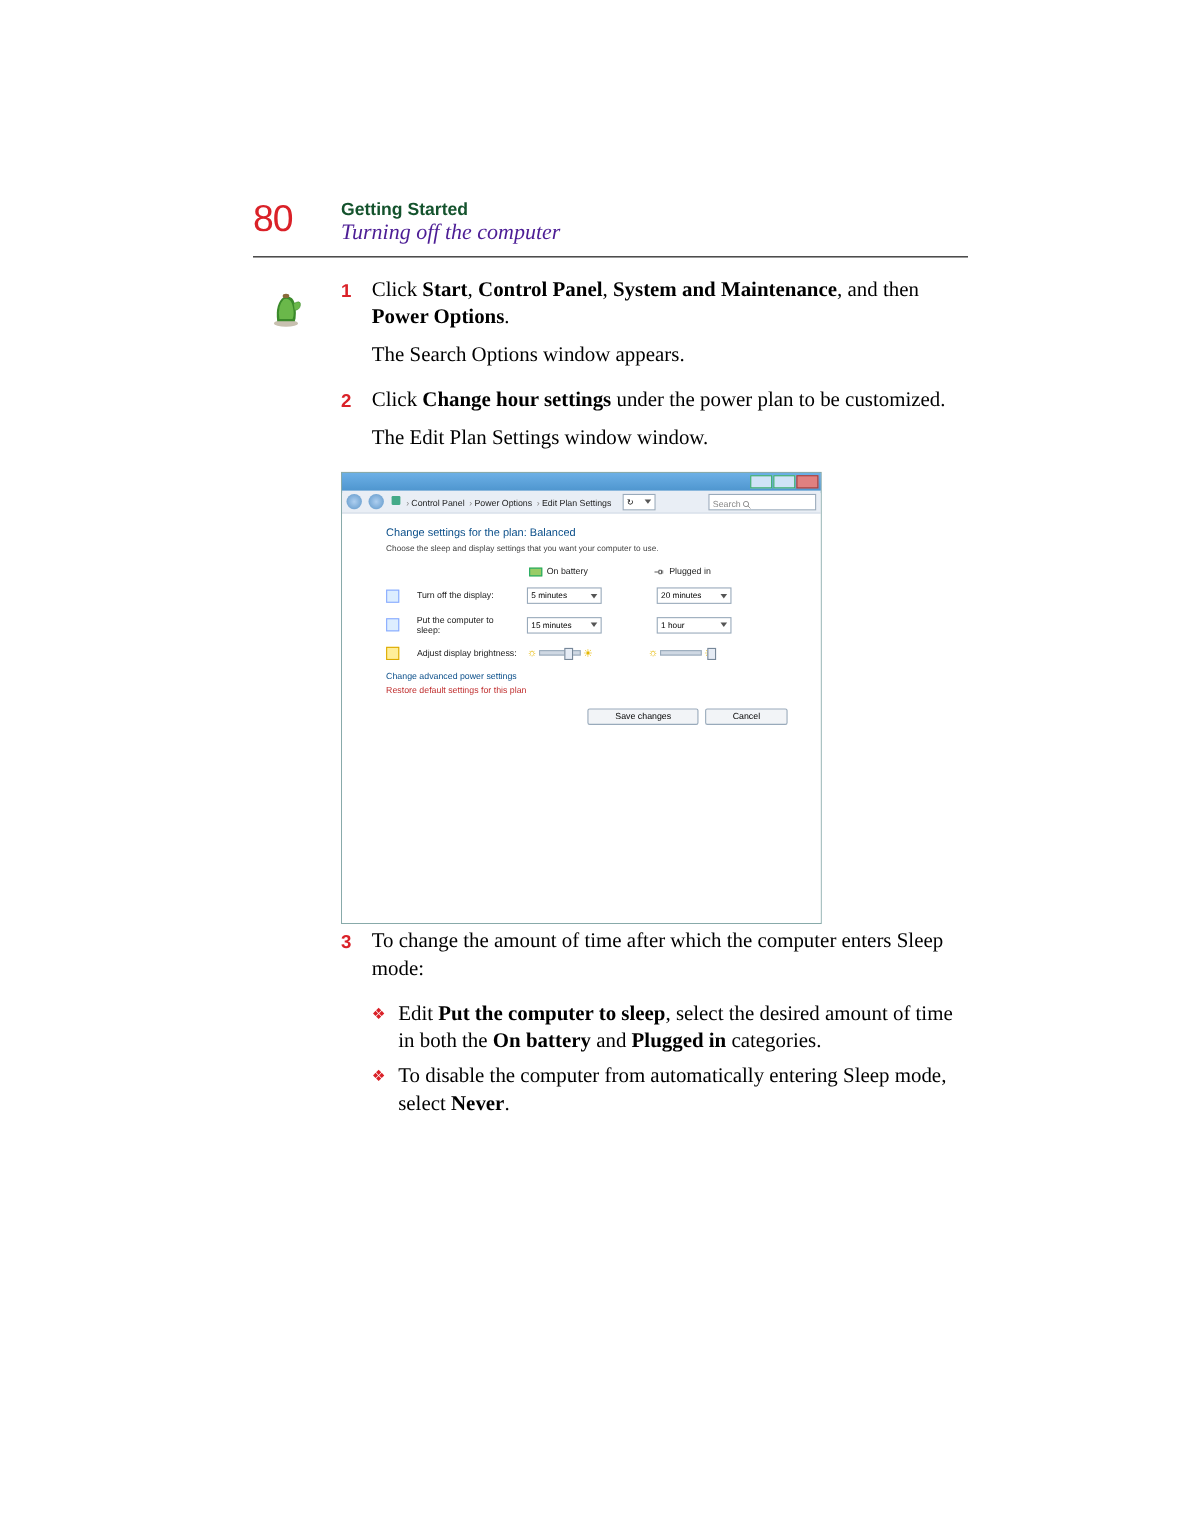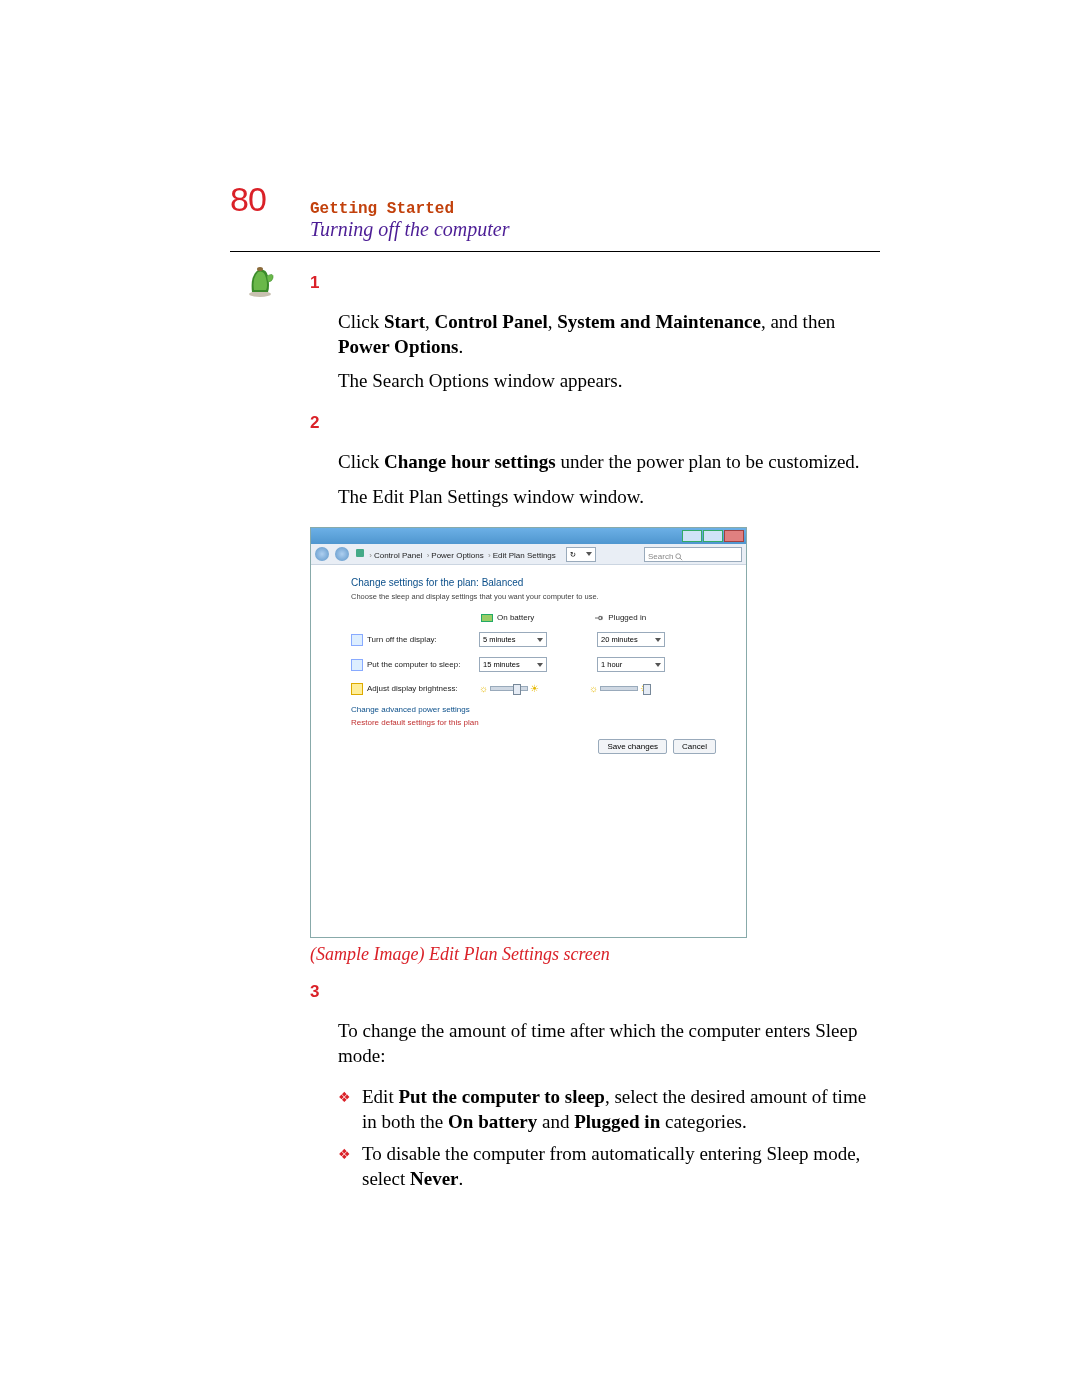--- a/index.html
+++ b/index.html
@@ -28,25 +28,24 @@
     font-weight: 400;
     color: #da2128;
     width: 80px;
     letter-spacing: -1px;
   }
   .header-text {
     flex: 1;
     padding-top: 2px;
   }
   .chapter-title {
-    font-family: Liberation Mono, monospace;
+    font-family: Liberation Sans, sans-serif;
     font-weight: bold;
     font-size: 16px;
-    color: #c2410c;
-    margin-top: 18px;
+    color: #14532d;
   }
   .section-title {
     font-style: italic;
     font-size: 20px;
     color: #4c1d95;
   }
   .content {
     margin-left: 80px;
   }
   .step {
@@ -59,21 +58,20 @@
     color: #da2128;
     font-weight: bold;
     font-family: Arial, Helvetica, sans-serif;
     font-size: 17px;
     width: 28px;
     flex-shrink: 0;
     padding-top: 2px;
   }
   .step-body {
     flex: 1;
-    margin-top: 40px;
   }
   .step-body p {
     margin: 0 0 10px 0;
   }
   .bold { font-weight: bold; }
   .kettle-icon {
     position: absolute;
     left: 240px;
     top: 258px;
     width: 40px;
@@ -127,36 +125,36 @@
   .ss-sub { color: #444; font-size: 7.5px; margin-bottom: 12px; }
   .ss-cols {
     display:flex; align-items:center; margin-left: 130px; gap: 60px; margin-bottom: 10px;
   }
   .ss-col { display:flex; align-items:center; gap:4px; font-size:8px; color:#222; }
   .ico-batt { width:10px; height:6px; border:1px solid #2a6; background:#9c6; position:relative; }
   .ico-plug { width:10px; height:8px; }
   .ss-row {
     display:flex; align-items:center; margin-bottom:10px; gap:8px;
   }
-  .ss-rowlabel { width:120px; display:flex; align-items:center; gap:4px; font-size:8px; color:#222; }
+  .ss-rowlabel { width:120px; display:flex; align-items:center; gap:16px; font-size:8px; color:#222; }
   .ico { width:10px; height:10px; border:1px solid #8af; background:#def; }
   .ss-drop {
     width:60px; height:13px; border:1px solid #9ab; background:#fff; display:flex; align-items:center; justify-content:space-between; padding:0 3px; font-size:7.5px;
   }
   .chev { width:0;height:0;border-left:3px solid transparent;border-right:3px solid transparent;border-top:4px solid #555; }
   .ss-slider {
     width:60px; height:13px; display:flex; align-items:center; gap:2px; position:relative;
   }
   .sun { color:#e6b800; font-size:10px; }
   .track { flex:1; height:3px; background:#cfd8e3; border:1px solid #9ab; position:relative; }
   .thumb { position:absolute; top:-3px; width:6px; height:9px; background:#e6ecf5; border:1px solid #789; }
   .ss-link { color:#0b4f8a; font-size:8px; margin-top:8px; }
   .ss-link2 { color:#c03030; font-size:8px; margin-top:4px; }
   .ss-btns { display:flex; justify-content:flex-end; gap:6px; margin-top:12px; }
-  .ss-btn { padding:2px 8px; border:1px solid #9ab; background:#f2f4f7; font-size:8px; border-radius:2px; }
+  .ss-btn { padding:2px 24px; border:1px solid #9ab; background:#f2f4f7; font-size:8px; border-radius:2px; }
   .caption {
     color: #da2128;
     font-style: italic;
     font-size: 18px;
     margin: 6px 0 14px 0;
   }
   .bullet {
     display:flex;
     margin: 4px 0 8px 28px;
     font-size:19px;
@@ -315,21 +313,20 @@
         <div class="ss-link">Change advanced power settings</div>
         <div class="ss-link2">Restore default settings for this plan</div>
 
         <div class="ss-btns">
           <div class="ss-btn">Save changes</div>
           <div class="ss-btn">Cancel</div>
         </div>
       </div>
     </div>
 
-    <div class="caption">(Sample Image) Edit Plan Settings screen</div>
 
     <div class="step">
       <div class="step-num">3</div>
       <div class="step-body">
         <p>To change the amount of time after which the computer enters Sleep mode:</p>
       </div>
     </div>
 
     <div class="bullet">
       <div class="diamond">❖</div>

